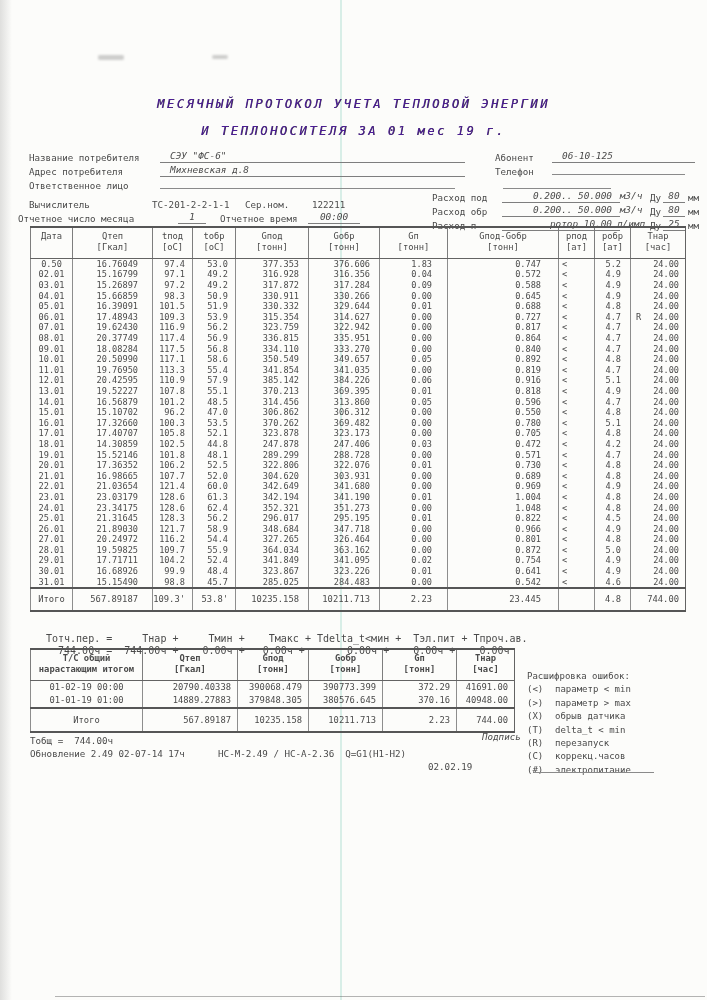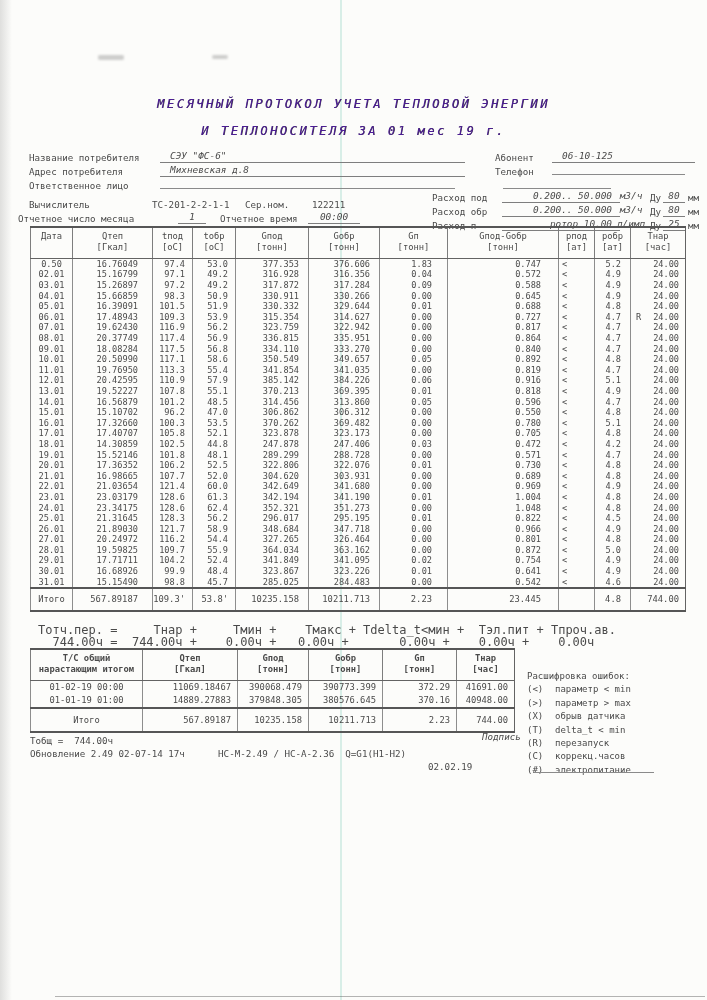--- a/index.html
+++ b/index.html
@@ -36,22 +36,22 @@
   .c1{text-align:right;padding-right:14px !important;}
   .c2,.c3{text-align:right;padding-right:7px !important;}
   .c4,.c5{text-align:right;padding-right:9px !important;}
   .c6{text-align:right;padding-right:15px !important;}
   .c7{text-align:right;padding-right:17px !important;}
   .c8{text-align:left;padding-left:3px !important;}
   .c9{text-align:right;padding-right:9px !important;}
   .c10{text-align:right;padding-right:6px !important;}
   .c10 .flag{float:left;padding-left:5px;}
   
-  .period{position:absolute;left:30px;top:617px;font-size:12px;line-height:11.5px;
-        white-space:pre;margin:8px;font-family:inherit;color:#4a4a4a;}
+  .period{position:absolute;left:30px;top:617px;font-size:10px;line-height:11.5px;
+        white-space:pre;margin:16px;font-family:inherit;color:#4a4a4a;}
   
   .cumul{position:absolute;left:30px;top:648px;width:484px;
         border:1.4px solid #636363;border-top:2.2px solid #565656;border-bottom:2.2px solid #565656;}
   .cumul th{font-weight:bold;font-size:8.8px;line-height:1.3;padding:3px 0 4px 0;
         border-left:1.4px solid #7d7d7d;border-bottom:1.8px solid #636363;vertical-align:middle;}
   .cumul td{font-size:8.8px;height:13px;line-height:13px;padding:0;white-space:nowrap;
         border-left:1.4px solid #8d8d8d;}
   .cumul .rlab{text-align:center;}
   .cumul .rnum{text-align:right;padding-right:6px;}
   .cumul tfoot td{border-top:2px solid #565656;height:22px;line-height:22px;}
@@ -644,21 +644,21 @@
           </th>
           <th>
             <div>Тнар</div>
             <div>[час]</div>
           </th>
         </tr>
       </thead>
     <tbody id="cumul-body">
         <tr>
           <td class="rlab">01-02-19 00:00</td>
-          <td class="rnum">11069.18467</td>
+          <td class="rnum">20790.40338</td>
           <td class="rnum">390068.479</td>
           <td class="rnum">390773.399</td>
           <td class="rnum">372.29</td>
           <td class="rnum">41691.00</td>
         </tr>
         <tr>
           <td class="rlab">01-01-19 01:00</td>
           <td class="rnum">14889.27883</td>
           <td class="rnum">379848.305</td>
           <td class="rnum">380576.645</td>

